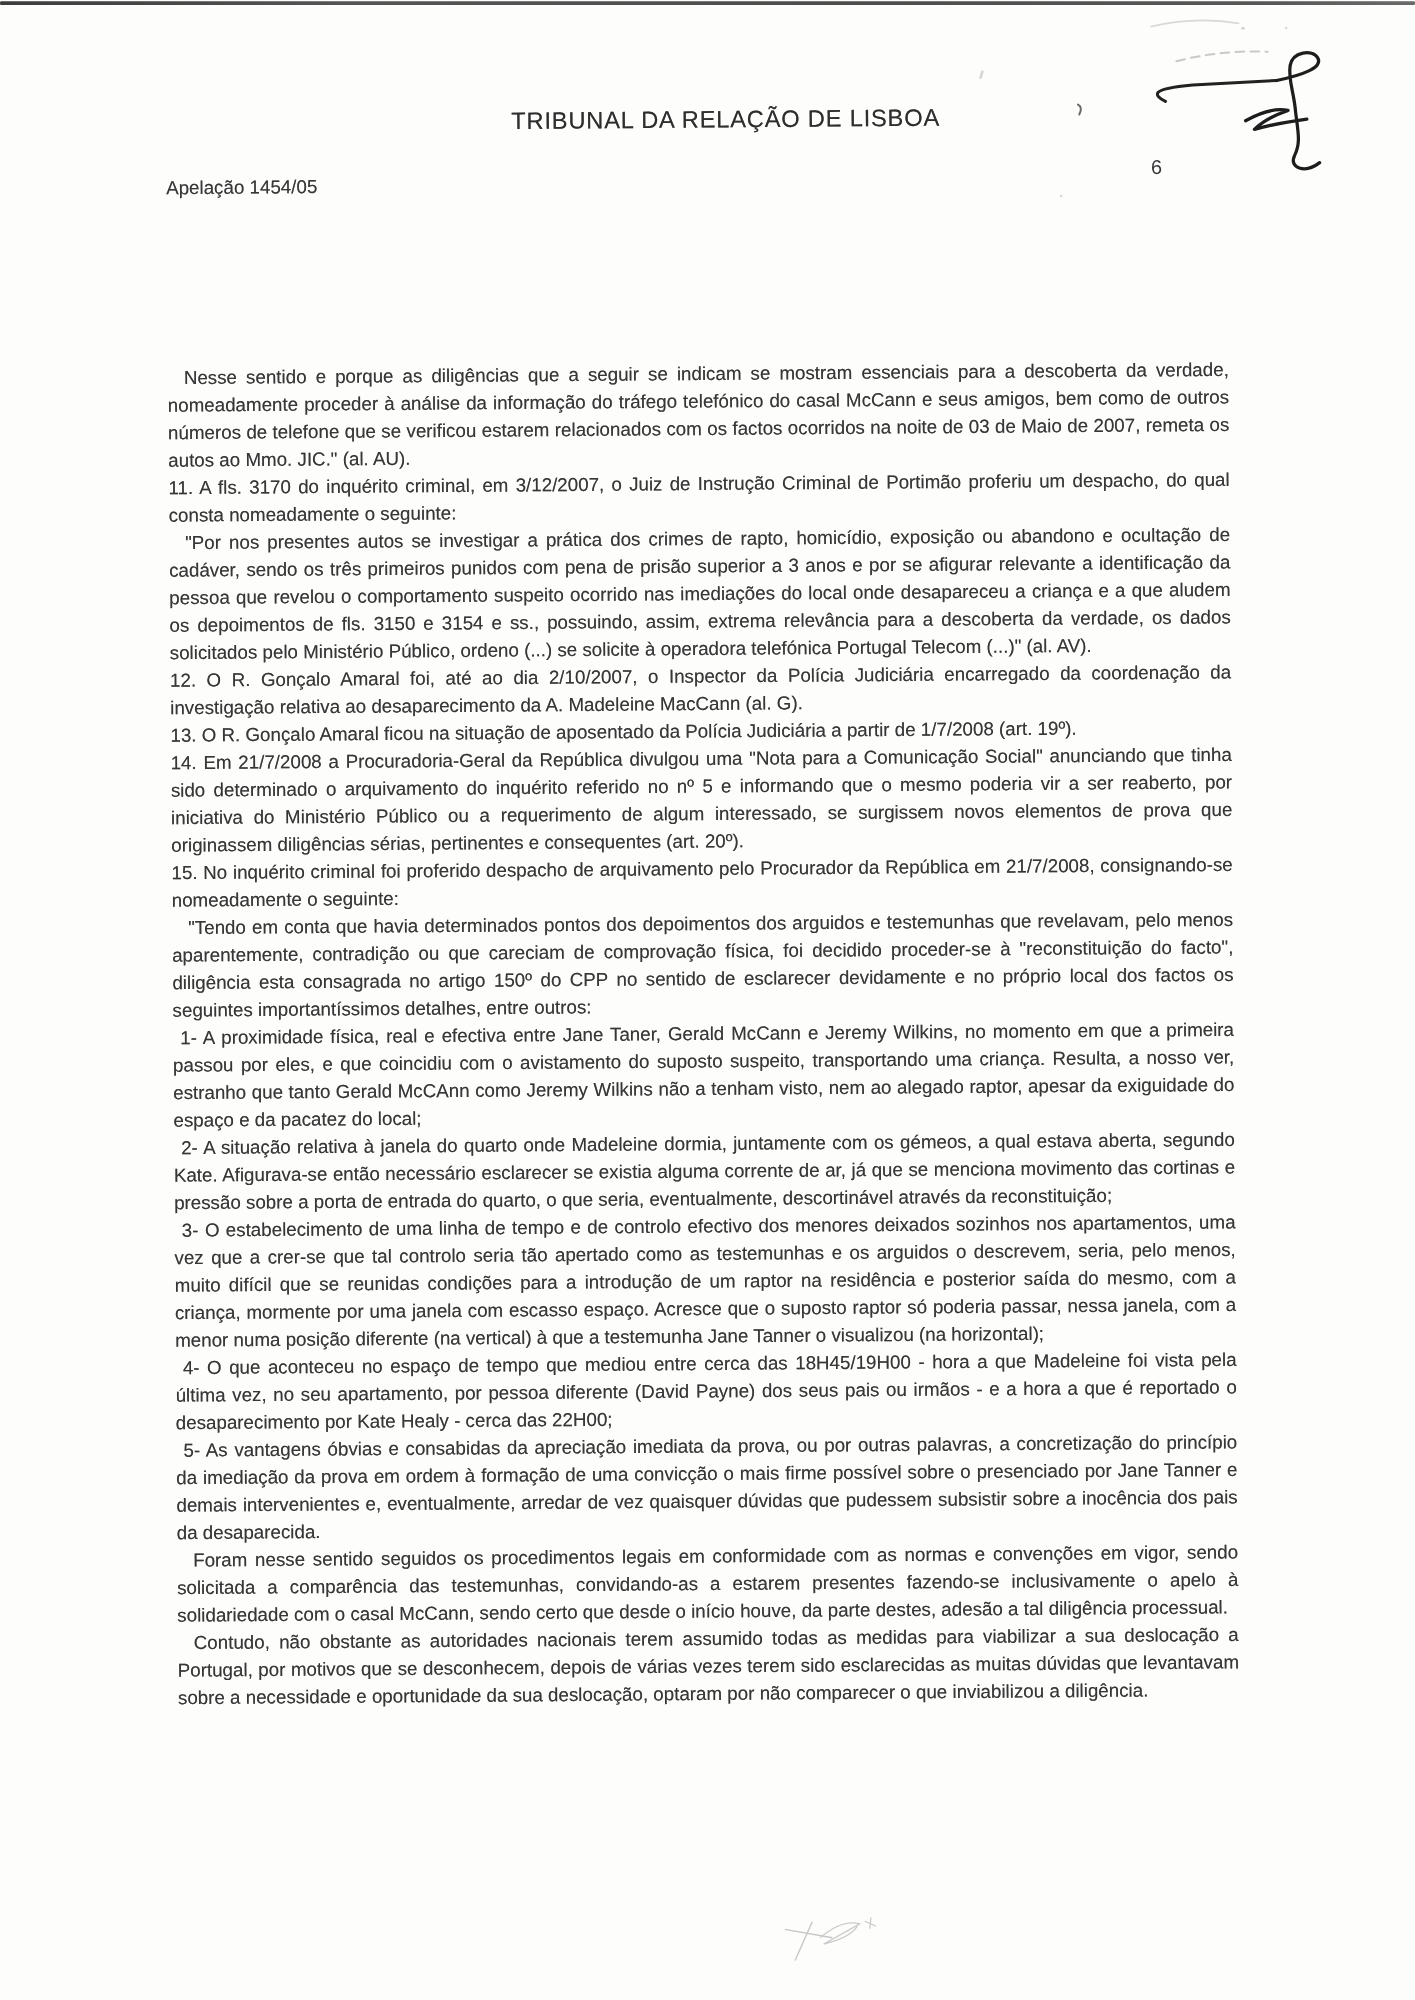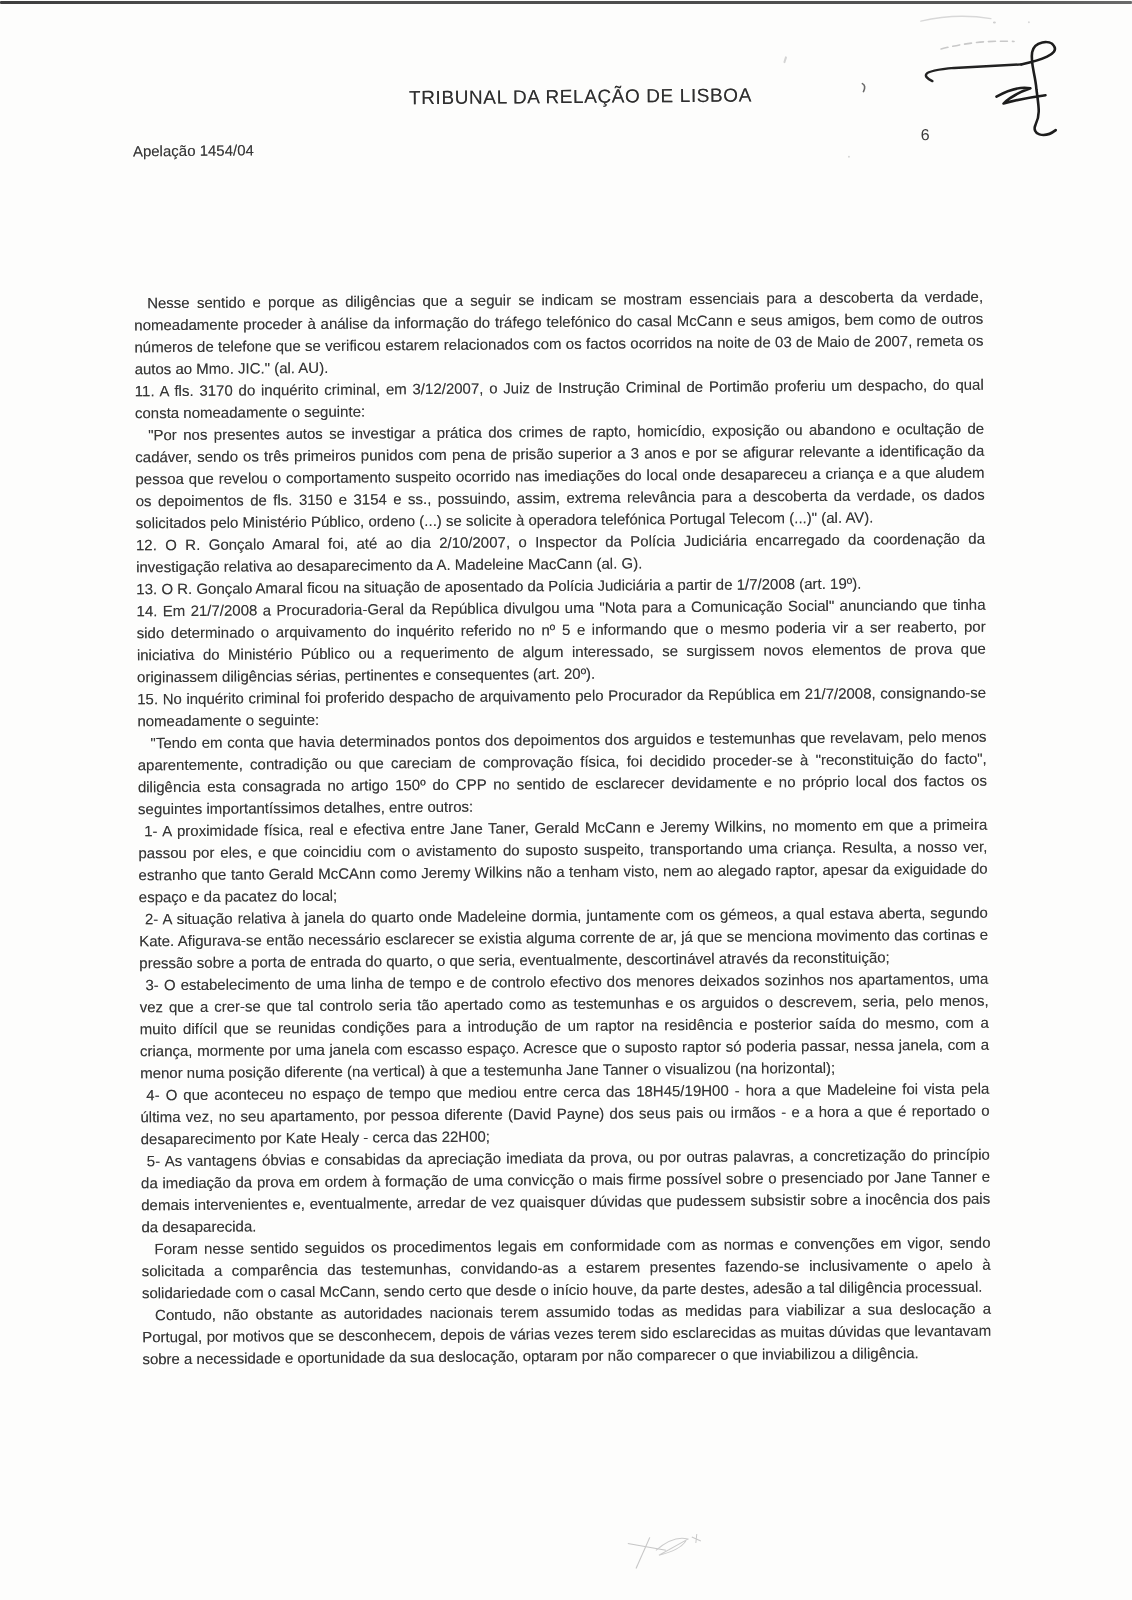--- a/index.html
+++ b/index.html
@@ -57,21 +57,21 @@
 <body>
 
 <div id="page">
 
   <div id="scan-edge"></div>
 
   <div id="paper">
 
     <div id="court-title">TRIBUNAL DA RELAÇÃO DE LISBOA</div>
 
-    <div id="case-ref">Apelação 1454/04</div>
+    <div id="case-ref">Apelação 1454/05</div>
 
     <div id="page-num">6</div>
 
     <svg class="svg-mark" style="left:852px;top:12px;" width="230" height="146" viewBox="0 0 230 146">
       <path d="M75 12 Q110 4 145 10" fill="none" stroke="#d8d8d8" stroke-width="1.4" stroke-linecap="round"></path>
       <path d="M95 40 Q130 31 168 33" fill="none" stroke="#c9c9c9" stroke-width="1.6" stroke-linecap="round" stroke-dasharray="7 5"></path>
       <path d="M16 74 q4 2 1 8" fill="none" stroke="#6a6a6a" stroke-width="1.6" stroke-linecap="round"></path>
       <path d="M86 72 q-8 -4 -6 -7 q3 -4 28 -6 l67 -3" fill="none" stroke="#222" stroke-width="2.4" stroke-linecap="round"></path>
       <path d="M175 56 C195 52 213 46 208 38 C204 31 188 33 186 44 C184 55 189 66 190 81 C192 98 194 106 189 116 C184 126 197 131 209 122" fill="none" stroke="#1d1d1d" stroke-width="2.6" stroke-linecap="round"></path>
       <path d="M150 88 Q170 77 184 80 Q166 86 157 95 Q175 90 199 87" fill="none" stroke="#1d1d1d" stroke-width="2.6" stroke-linecap="round" stroke-linejoin="round"></path>

